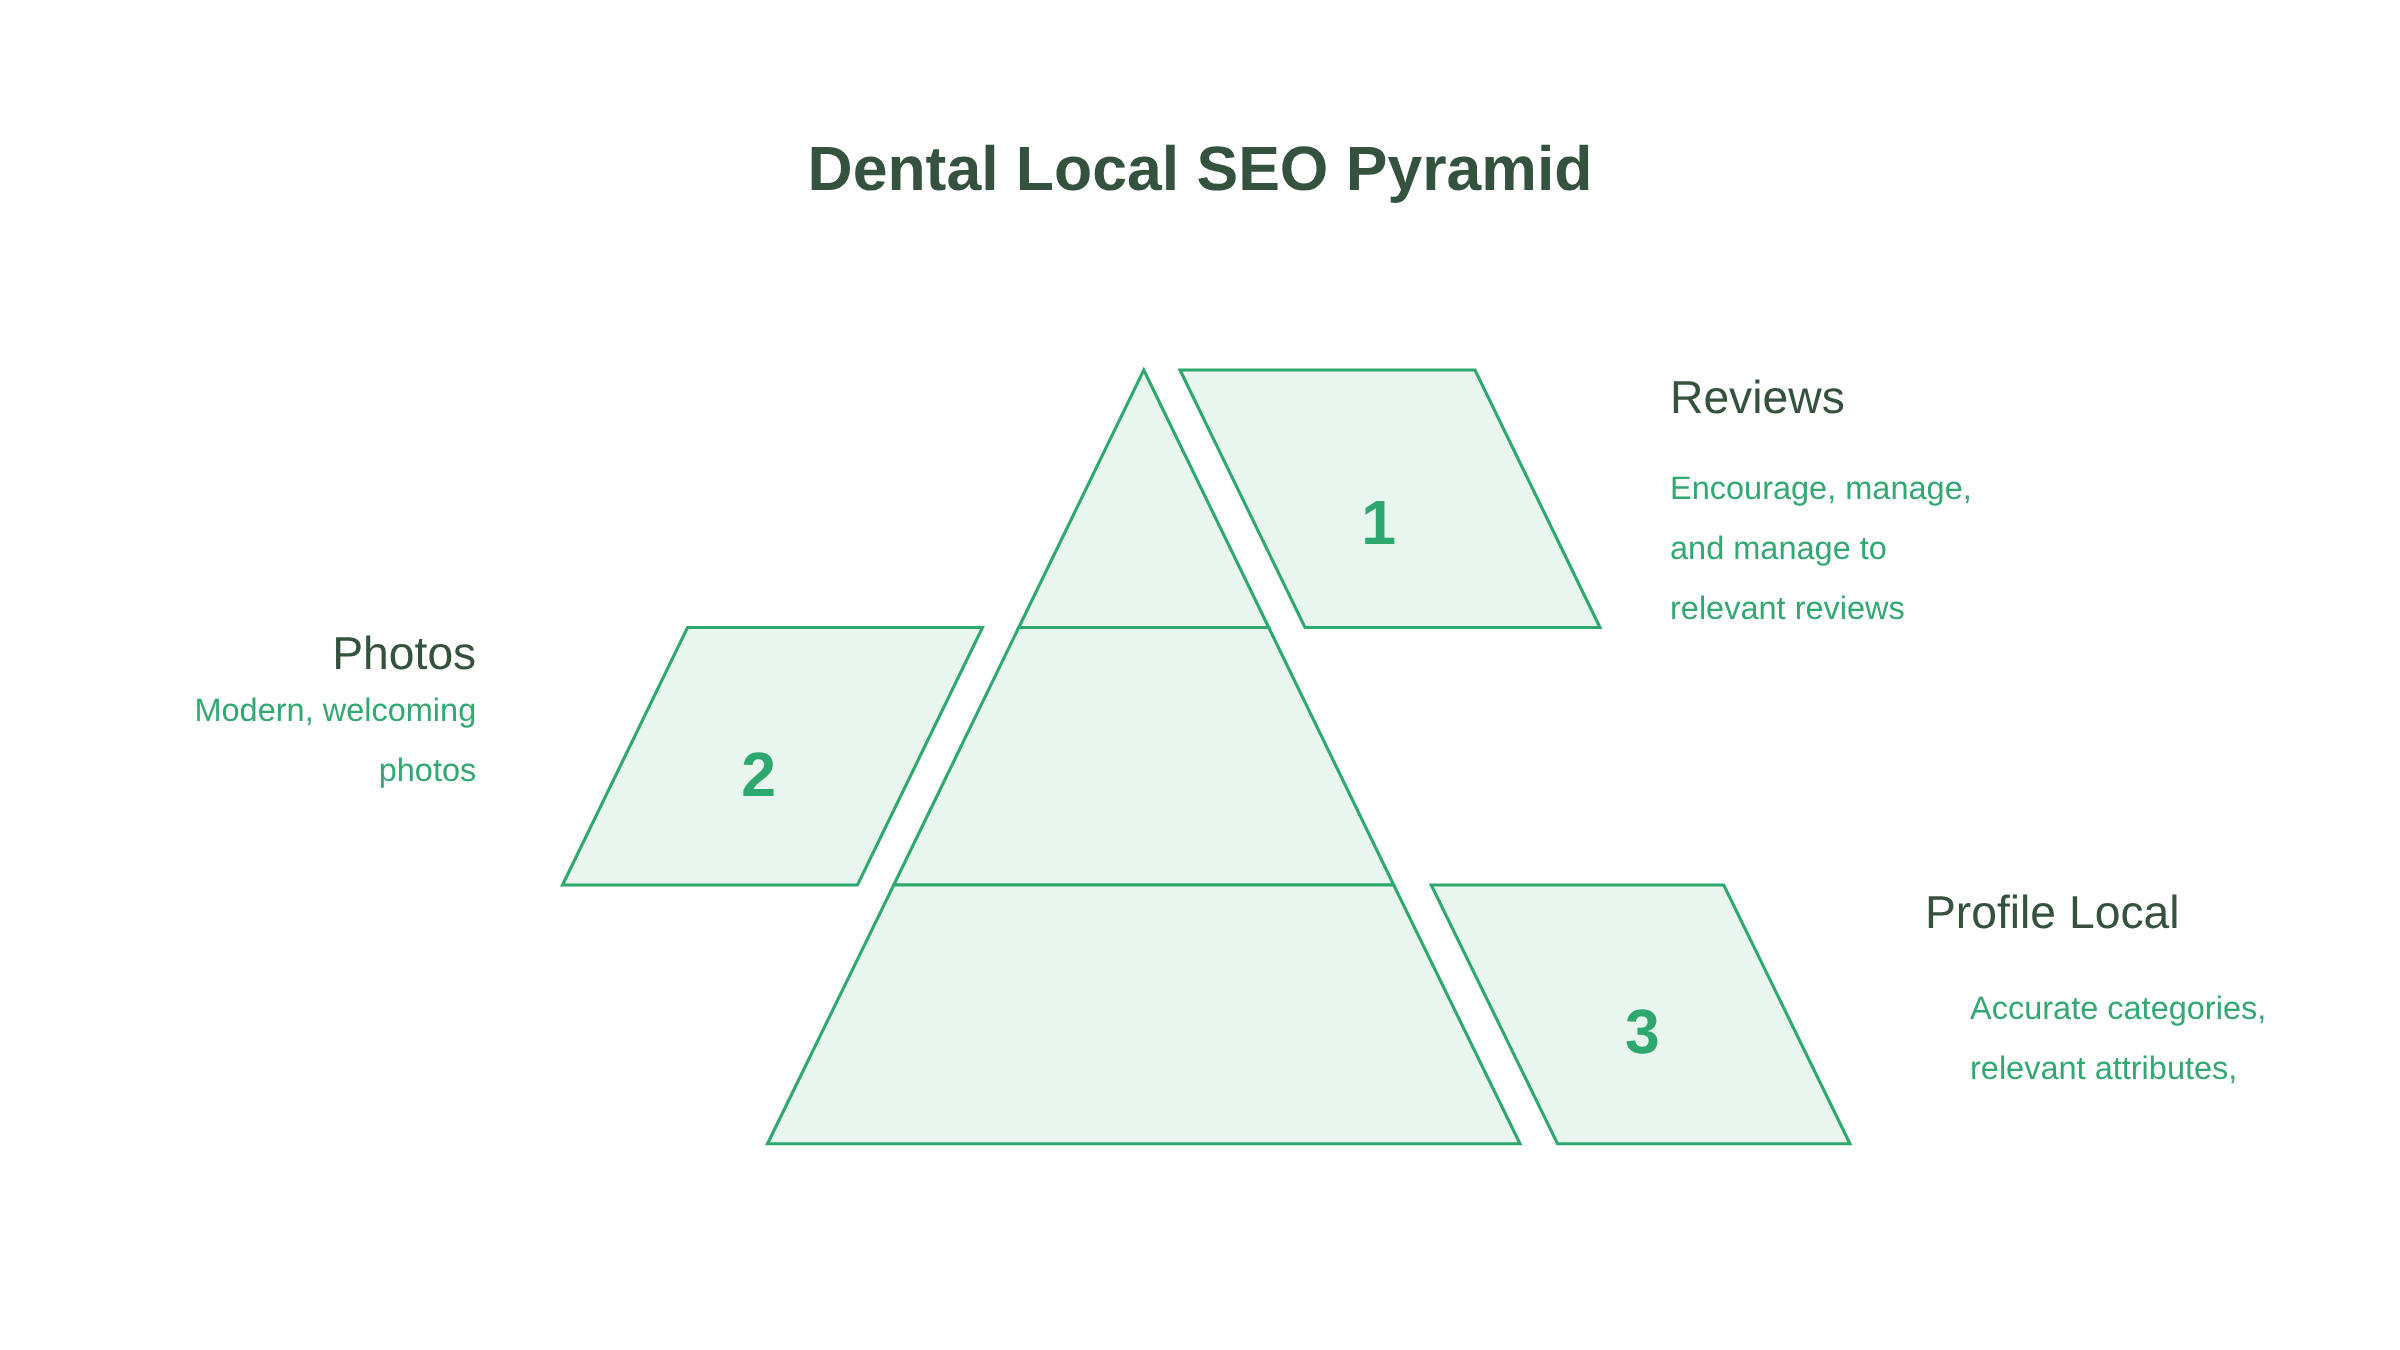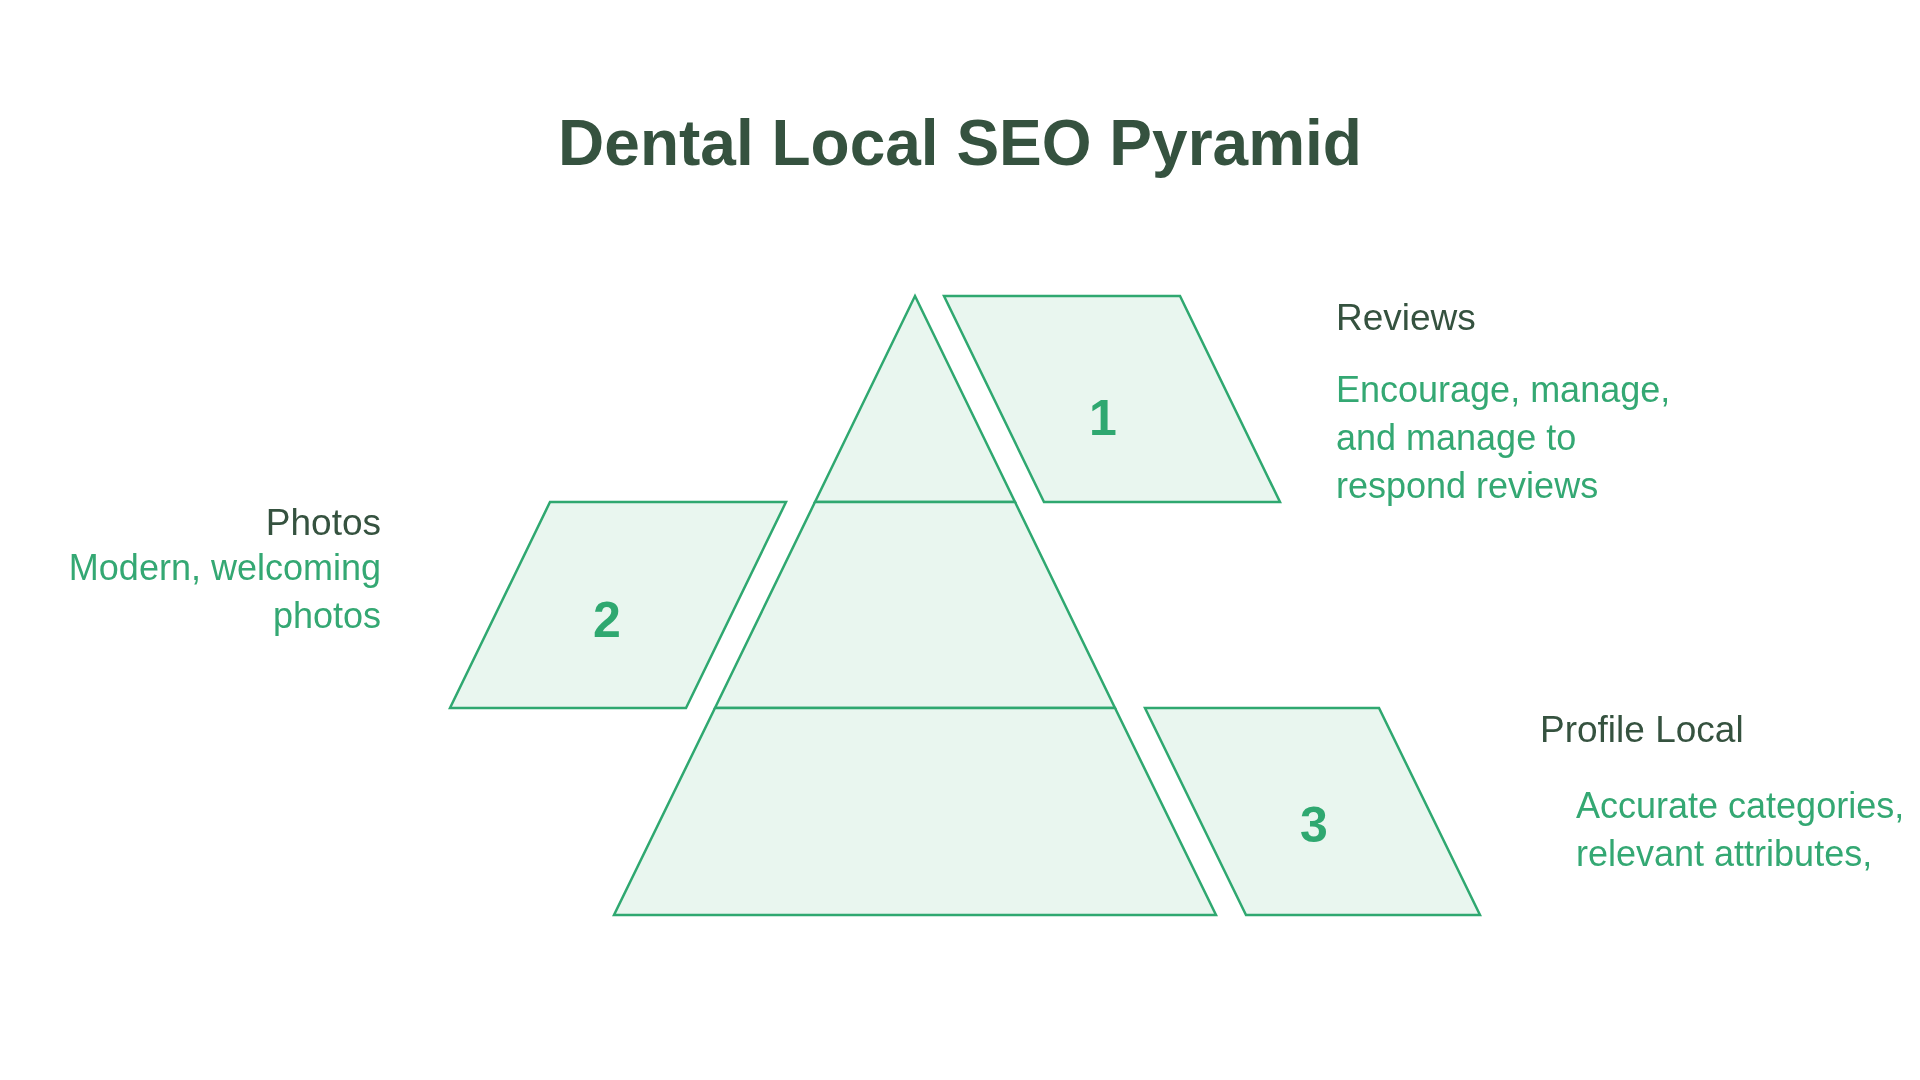--- a/index.html
+++ b/index.html
@@ -13,42 +13,42 @@
   body{
     width:1920px;height:1080px;
     background:var(--bg);
     font-family:"Liberation Sans", sans-serif;
     position:relative;overflow:hidden;
   }
   .abs{position:absolute;}
   .page-title{
     top:106px;left:0;width:1920px;
     text-align:center;
-    font-size:64px;font-weight:bold;
+    font-size:50px;font-weight:bold;
     color:var(--heading);
     letter-spacing:0px;
   }
   svg.diagram{left:0;top:0;width:1920px;height:1080px;}
   svg.diagram polygon{
     fill:var(--fill);
     stroke:var(--green);
     stroke-width:2.5;
   }
   .level-number{
     font-size:50px;font-weight:bold;
     color:var(--green);
     width:80px;text-align:center;line-height:60px;
   }
   .callout-heading{
     font-size:37px;font-weight:normal;
     color:var(--heading);
     line-height:1.1;white-space:nowrap;
   }
   .callout-body{
-    font-size:36px;
+    font-size:26px;
     color:var(--green-text);
     line-height:48px;white-space:nowrap;
   }
   .align-right{text-align:right;}
   #reviews-heading{left:1336px;top:298px;}
   #reviews-body{left:1336px;top:366px;}
   #photos-heading{left:31px;top:503px;width:350px;}
   #photos-body{left:31px;top:544px;width:350px;}
   #profile-heading{left:1540px;top:710px;}
   #profile-body{left:1540px;top:782px;margin-left:36px;}
@@ -77,21 +77,21 @@
 </svg>
 
 <div class="abs level-number" id="num-1">1</div>
 <div class="abs level-number" id="num-2">2</div>
 <div class="abs level-number" id="num-3">3</div>
 
 <div class="abs callout-heading" id="reviews-heading">Reviews</div>
 <div class="abs callout-body" id="reviews-body">
   <div>Encourage, manage,</div>
   <div>and manage to</div>
-  <div>respond reviews</div>
+  <div>relevant reviews</div>
 </div>
 
 <div class="abs callout-heading align-right" id="photos-heading">Photos</div>
 <div class="abs callout-body align-right" id="photos-body">
   <div>Modern, welcoming</div>
   <div>photos</div>
 </div>
 
 <div class="abs callout-heading" id="profile-heading">Profile Local</div>
 <div class="abs callout-body" id="profile-body">

